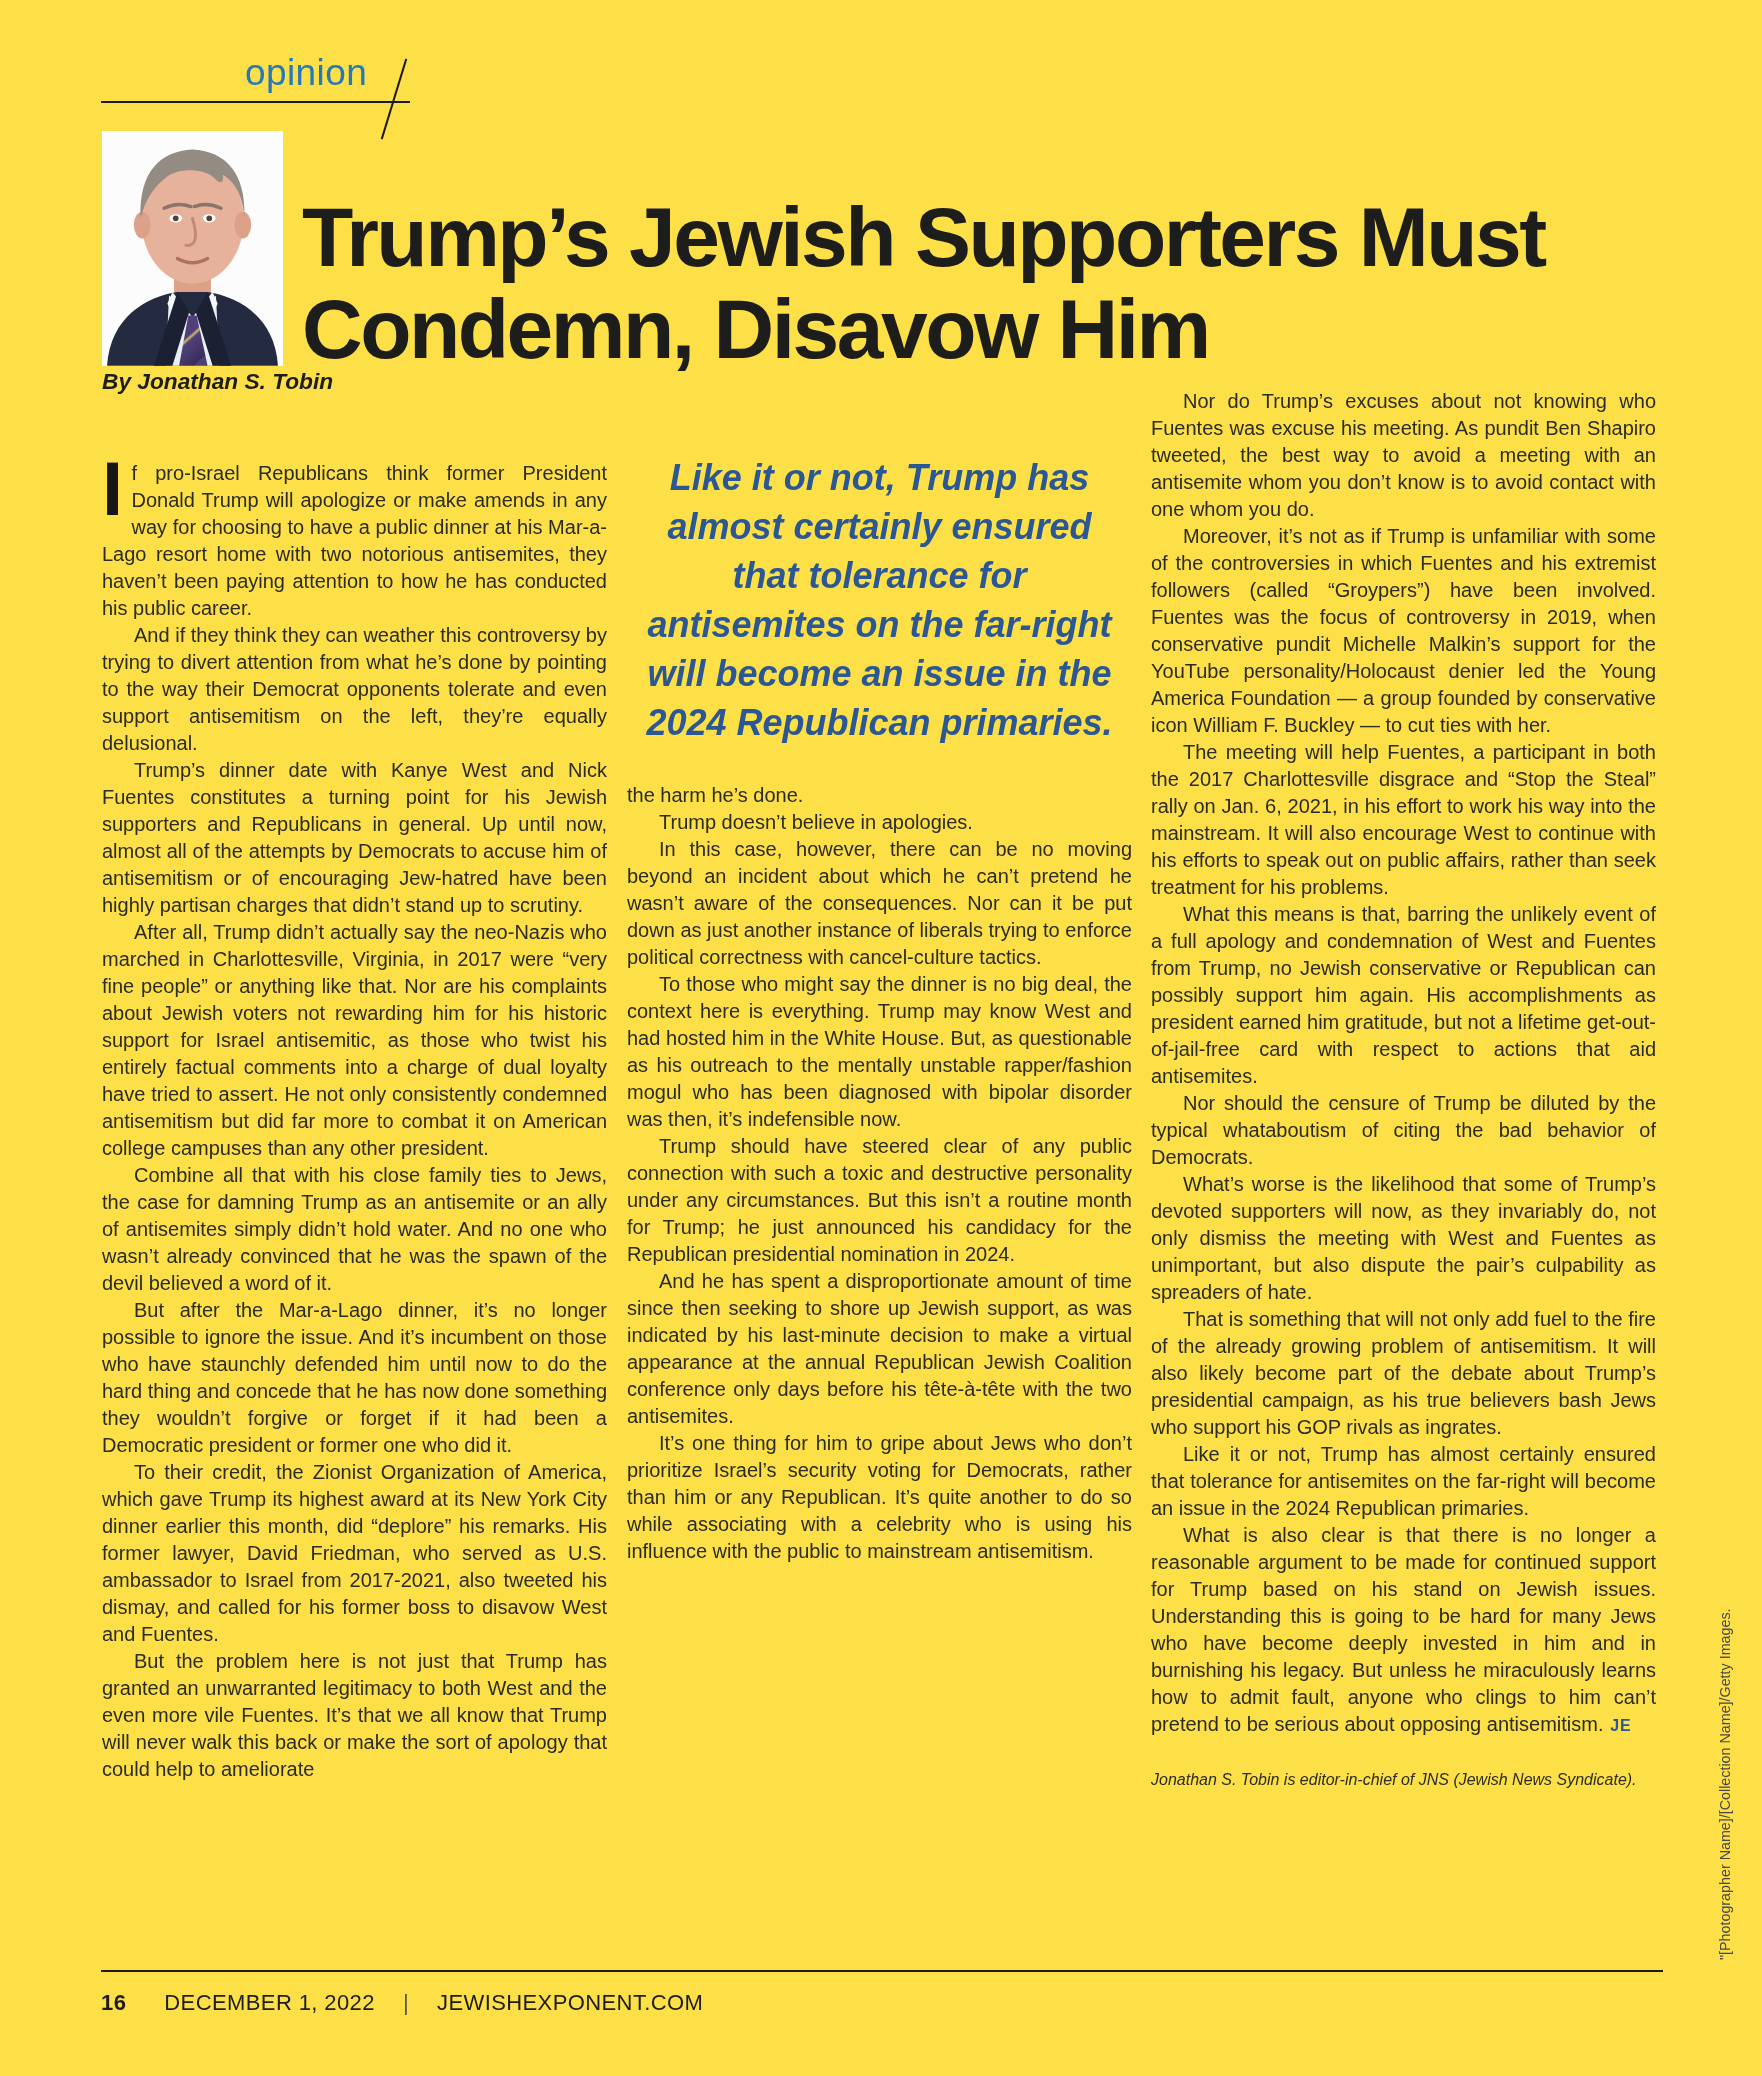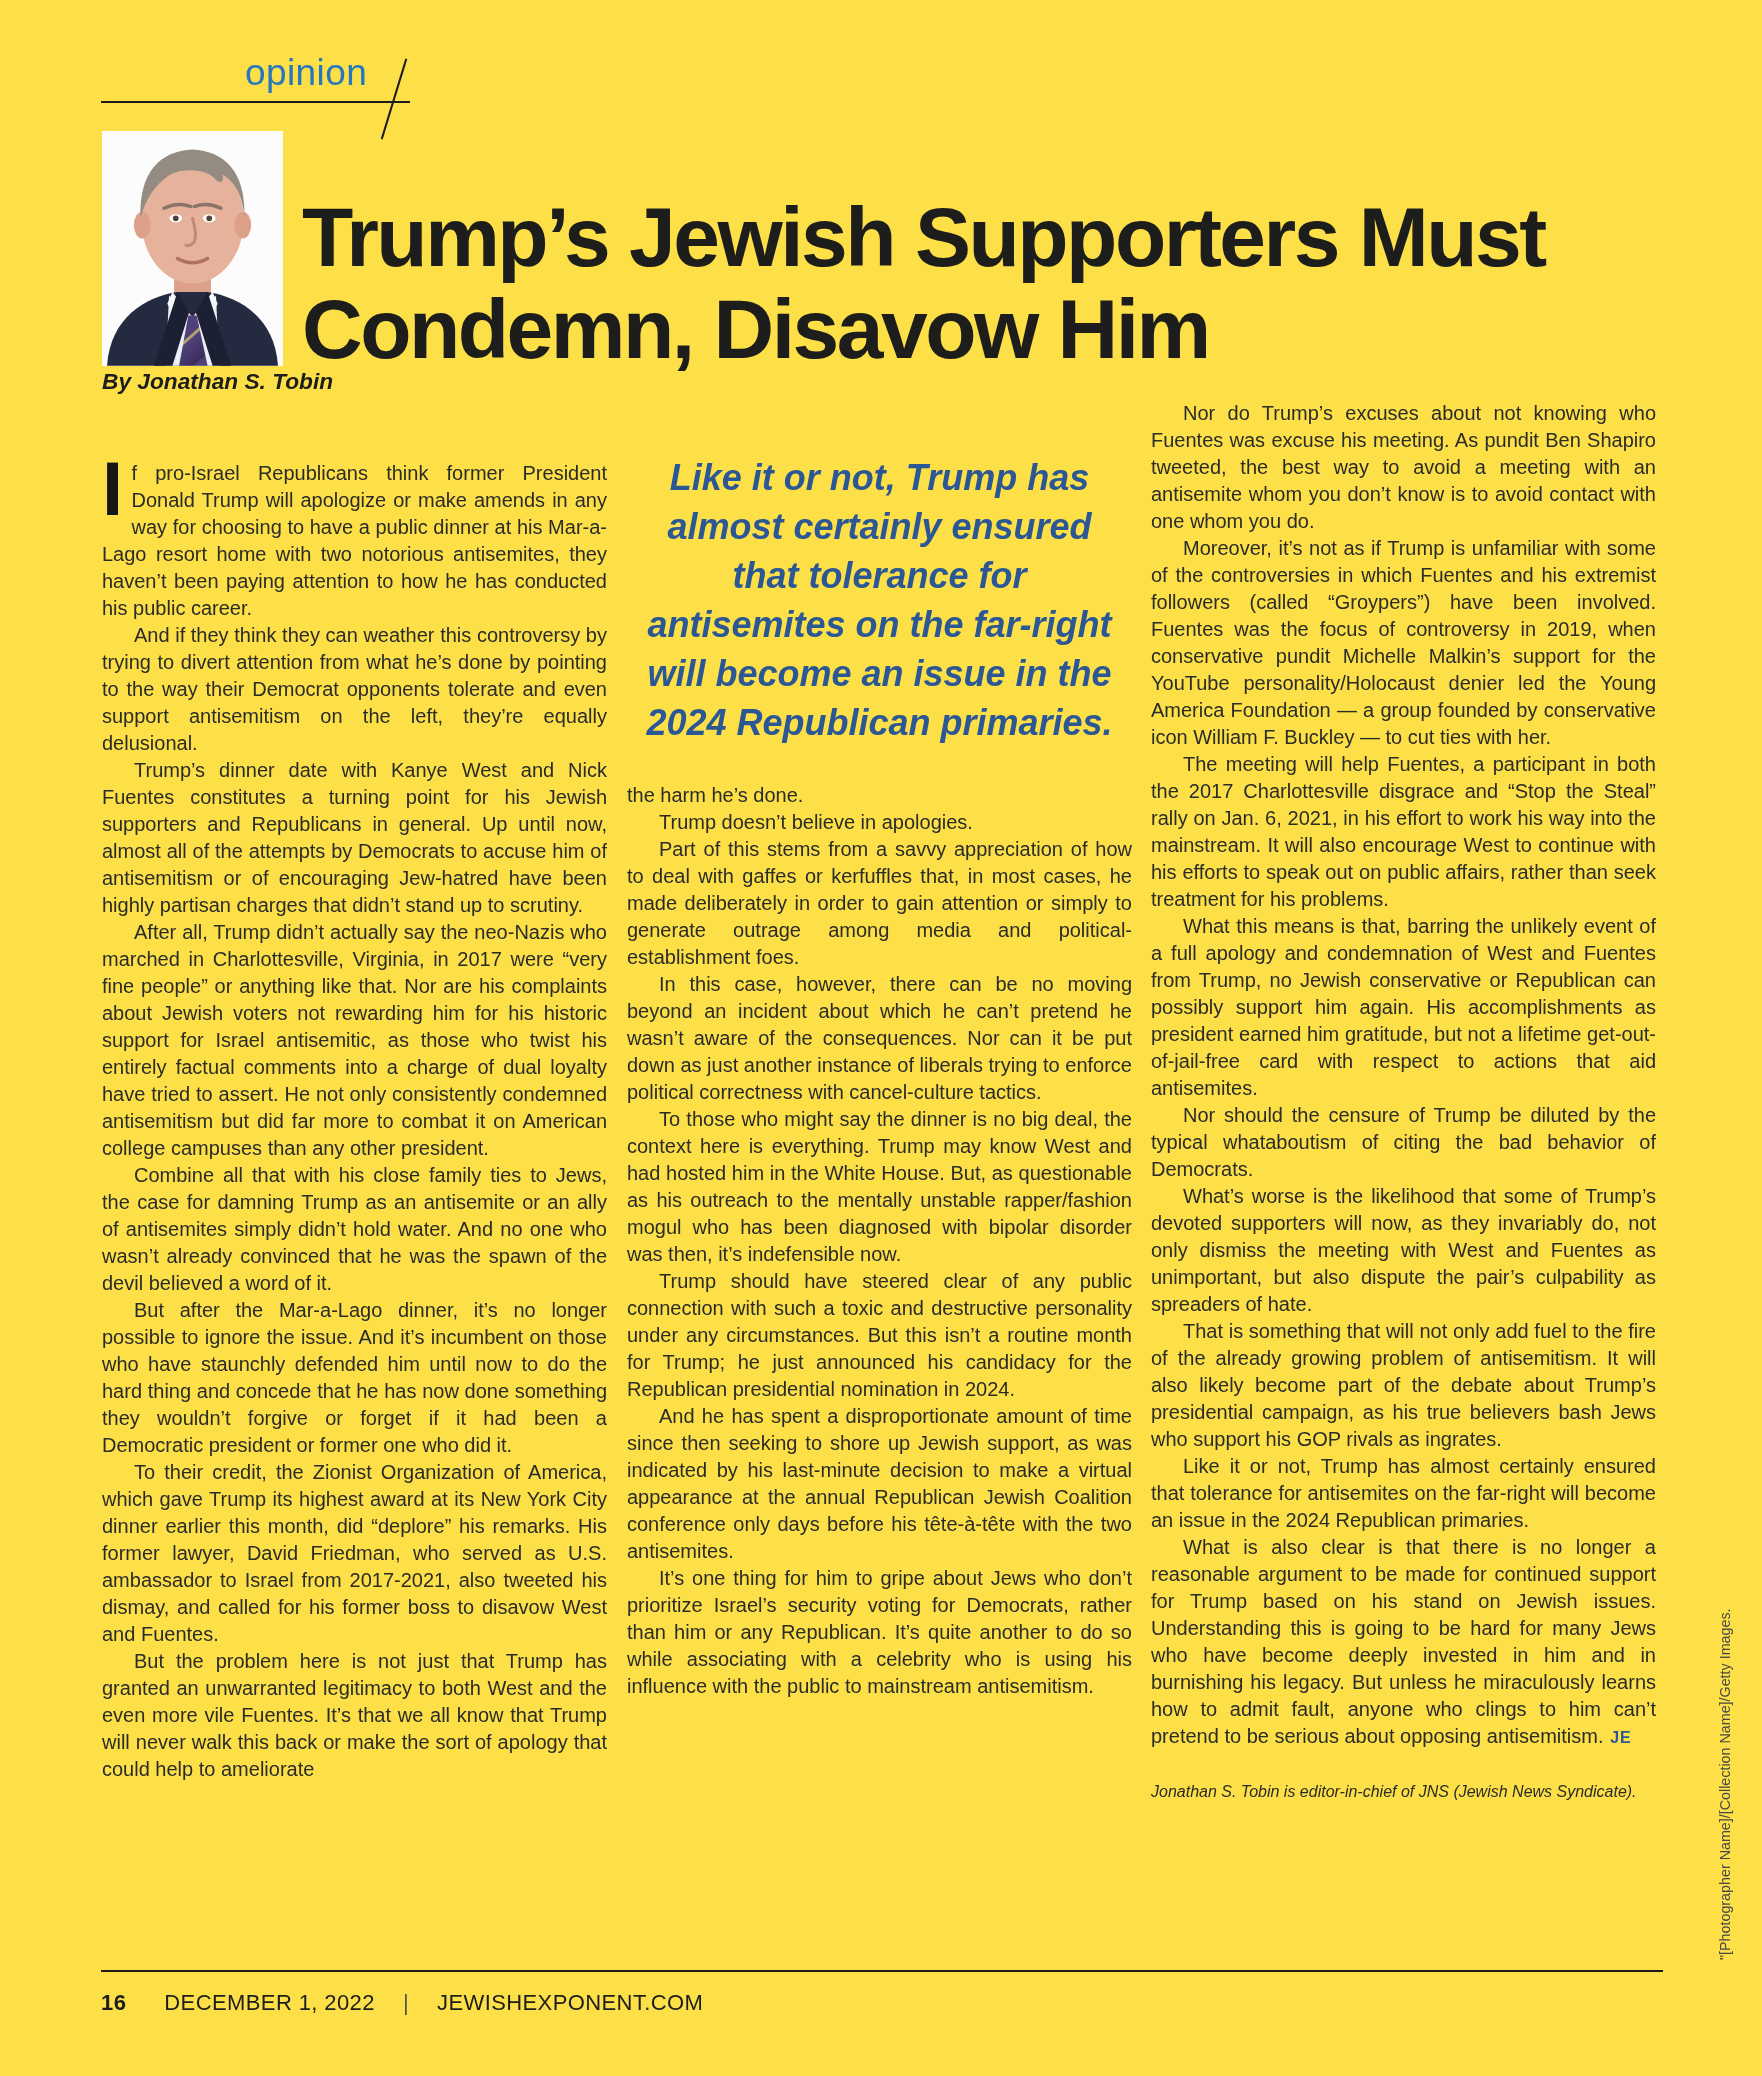--- a/index.html
+++ b/index.html
@@ -19,21 +19,21 @@
   
   .title{position:absolute;left:302px;top:191px;width:1309px;font-weight:700;color:#1d1d1b;
          font-size:84px;line-height:92px;letter-spacing:-2.5px;}
 
   .byline{position:absolute;left:102px;top:368px;font-size:22.7px;font-weight:700;color:#1d1d1b;font-style:italic;}
 
   
   .col{position:absolute;width:505px;text-align:justify;}
   #col1{left:102px;top:460px;height:1502px;overflow:hidden;}
   #col2{left:627px;top:445px;height:1519px;overflow:hidden;}
-  #col3{left:1151px;top:400px;height:1577px;overflow:hidden;}
+  #col3{left:1151px;top:388px;height:1577px;overflow:hidden;}
 
   .para{font-size:20px;line-height:27px;margin:0;text-indent:32px;color:#2b2b28;}
   .para.lead,.para.cont{text-indent:0;}
   .drop-cap{float:left;font-weight:700;font-size:76px;line-height:54px;margin:1.7px 8.4px 0 0;color:#161616;}
 
   .pull-quote{font-size:36px;line-height:49px;font-weight:700;font-style:italic;color:#2b5795;
               text-align:center;margin:8.4px 0 35px 0;padding:0 5px;}
 
   .end-mark{color:#2b5795;font-weight:700;font-size:16px;letter-spacing:0.8px;margin-left:6.7px;}
   .bio{font-size:16px;line-height:27px;margin:27px 0 0 0;font-style:italic;text-indent:0;}
@@ -125,21 +125,20 @@
         <p class="para">To their credit, the Zionist Organization of America, which gave Trump its highest award at its New York City dinner earlier this month, did “deplore” his remarks. His former lawyer, David Friedman, who served as U.S. ambassador to Israel from 2017-2021, also tweeted his dismay, and called for his former boss to disavow West and Fuentes.</p>
         <p class="para">But the problem here is not just that Trump has granted an unwarranted legitimacy to both West and the even more vile Fuentes. It’s that we all know that Trump will never walk this back or make the sort of apology that could help to ameliorate</p>
       </div>
   </div>
 
   <div id="col2" class="col">
     <div class="pull-quote">Like it or not, Trump has almost certainly ensured that tolerance for antisemites on the far-right will become an issue in the 2024 Republican primaries.</div>
     <p class="para cont">the harm he’s done.</p>
     <div>
         <p class="para">Trump doesn’t believe in apologies.</p>
-        <p class="para">Part of this stems from a savvy appreciation of how to deal with gaffes or kerfuffles that, in most cases, he made deliberately in order to gain attention or simply to generate outrage among media and political-establishment foes.</p>
         <p class="para">In this case, however, there can be no moving beyond an incident about which he can’t pretend he wasn’t aware of the consequences. Nor can it be put down as just another instance of liberals trying to enforce political correctness with cancel-culture tactics.</p>
         <p class="para">To those who might say the dinner is no big deal, the context here is everything. Trump may know West and had hosted him in the White House. But, as questionable as his outreach to the mentally unstable rapper/fashion mogul who has been diagnosed with bipolar disorder was then, it’s indefensible now.</p>
         <p class="para">Trump should have steered clear of any public connection with such a toxic and destructive personality under any circumstances. But this isn’t a routine month for Trump; he just announced his candidacy for the Republican presidential nomination in 2024.</p>
         <p class="para">And he has spent a disproportionate amount of time since then seeking to shore up Jewish support, as was indicated by his last-minute decision to make a virtual appearance at the annual Republican Jewish Coalition conference only days before his tête-à-tête with the two antisemites.</p>
         <p class="para">It’s one thing for him to gripe about Jews who don’t prioritize Israel’s security voting for Democrats, rather than him or any Republican. It’s quite another to do so while associating with a celebrity who is using his influence with the public to mainstream antisemitism.</p>
       </div>
   </div>
 
   <div id="col3" class="col">
     <div>

